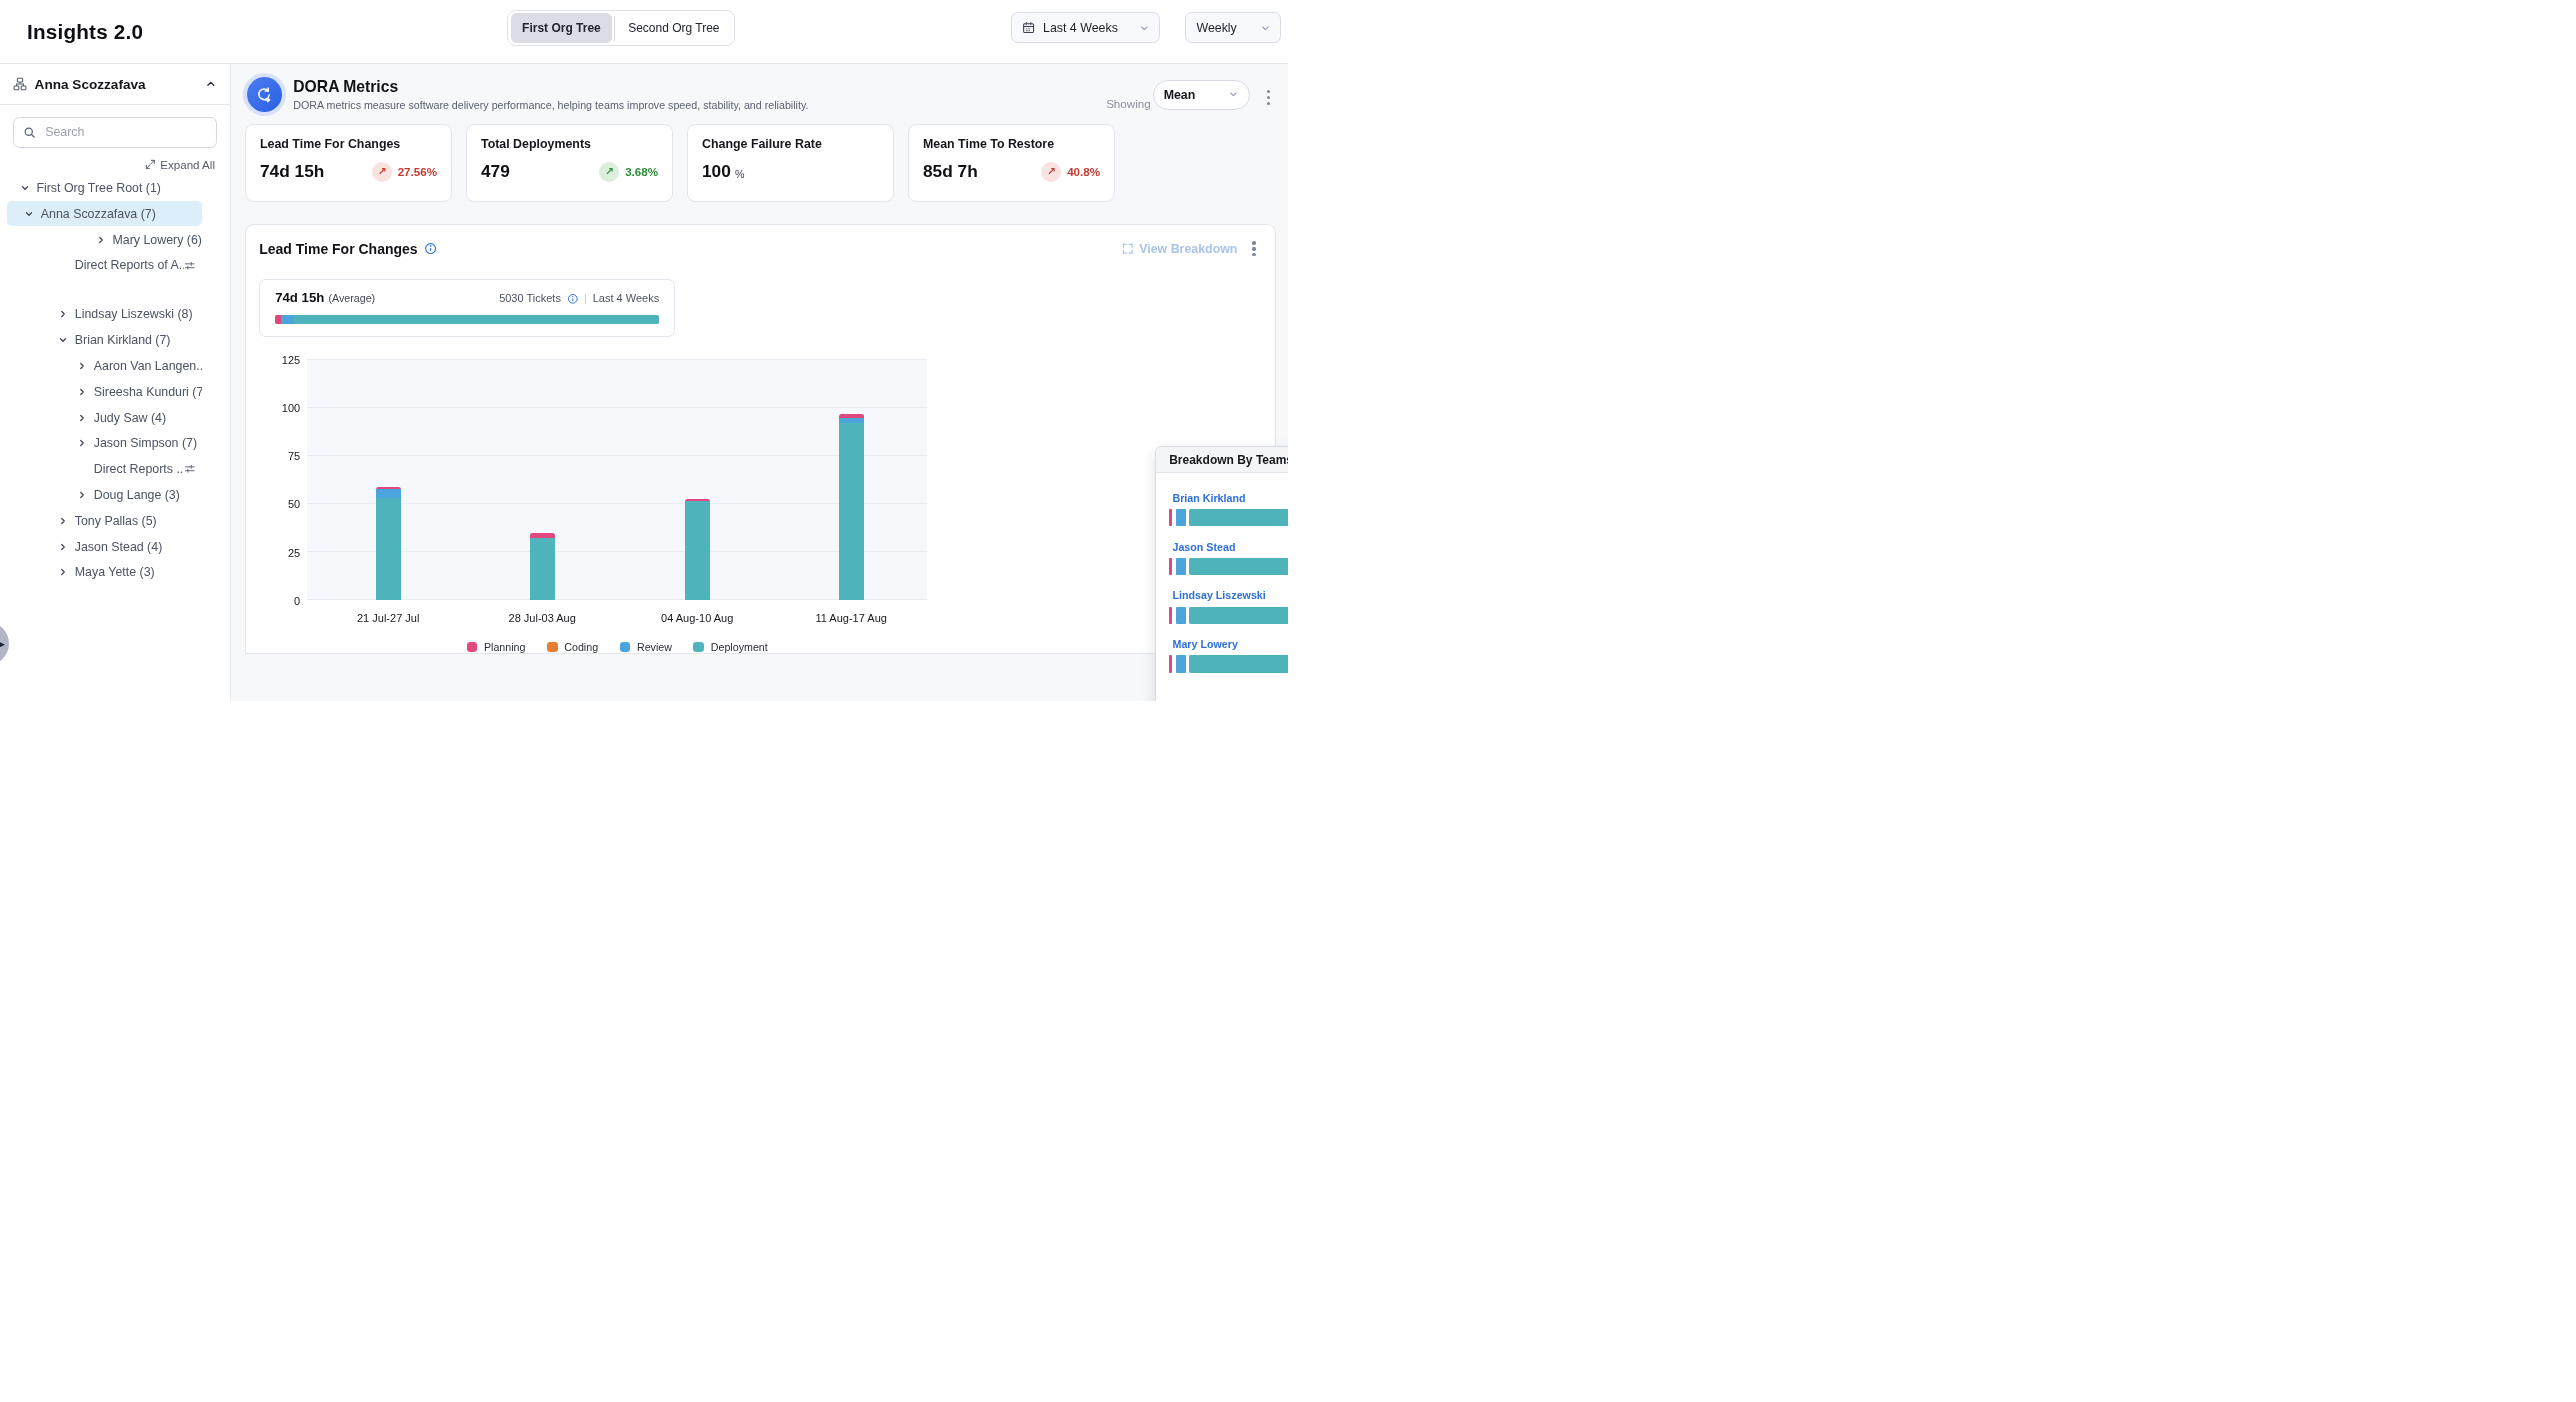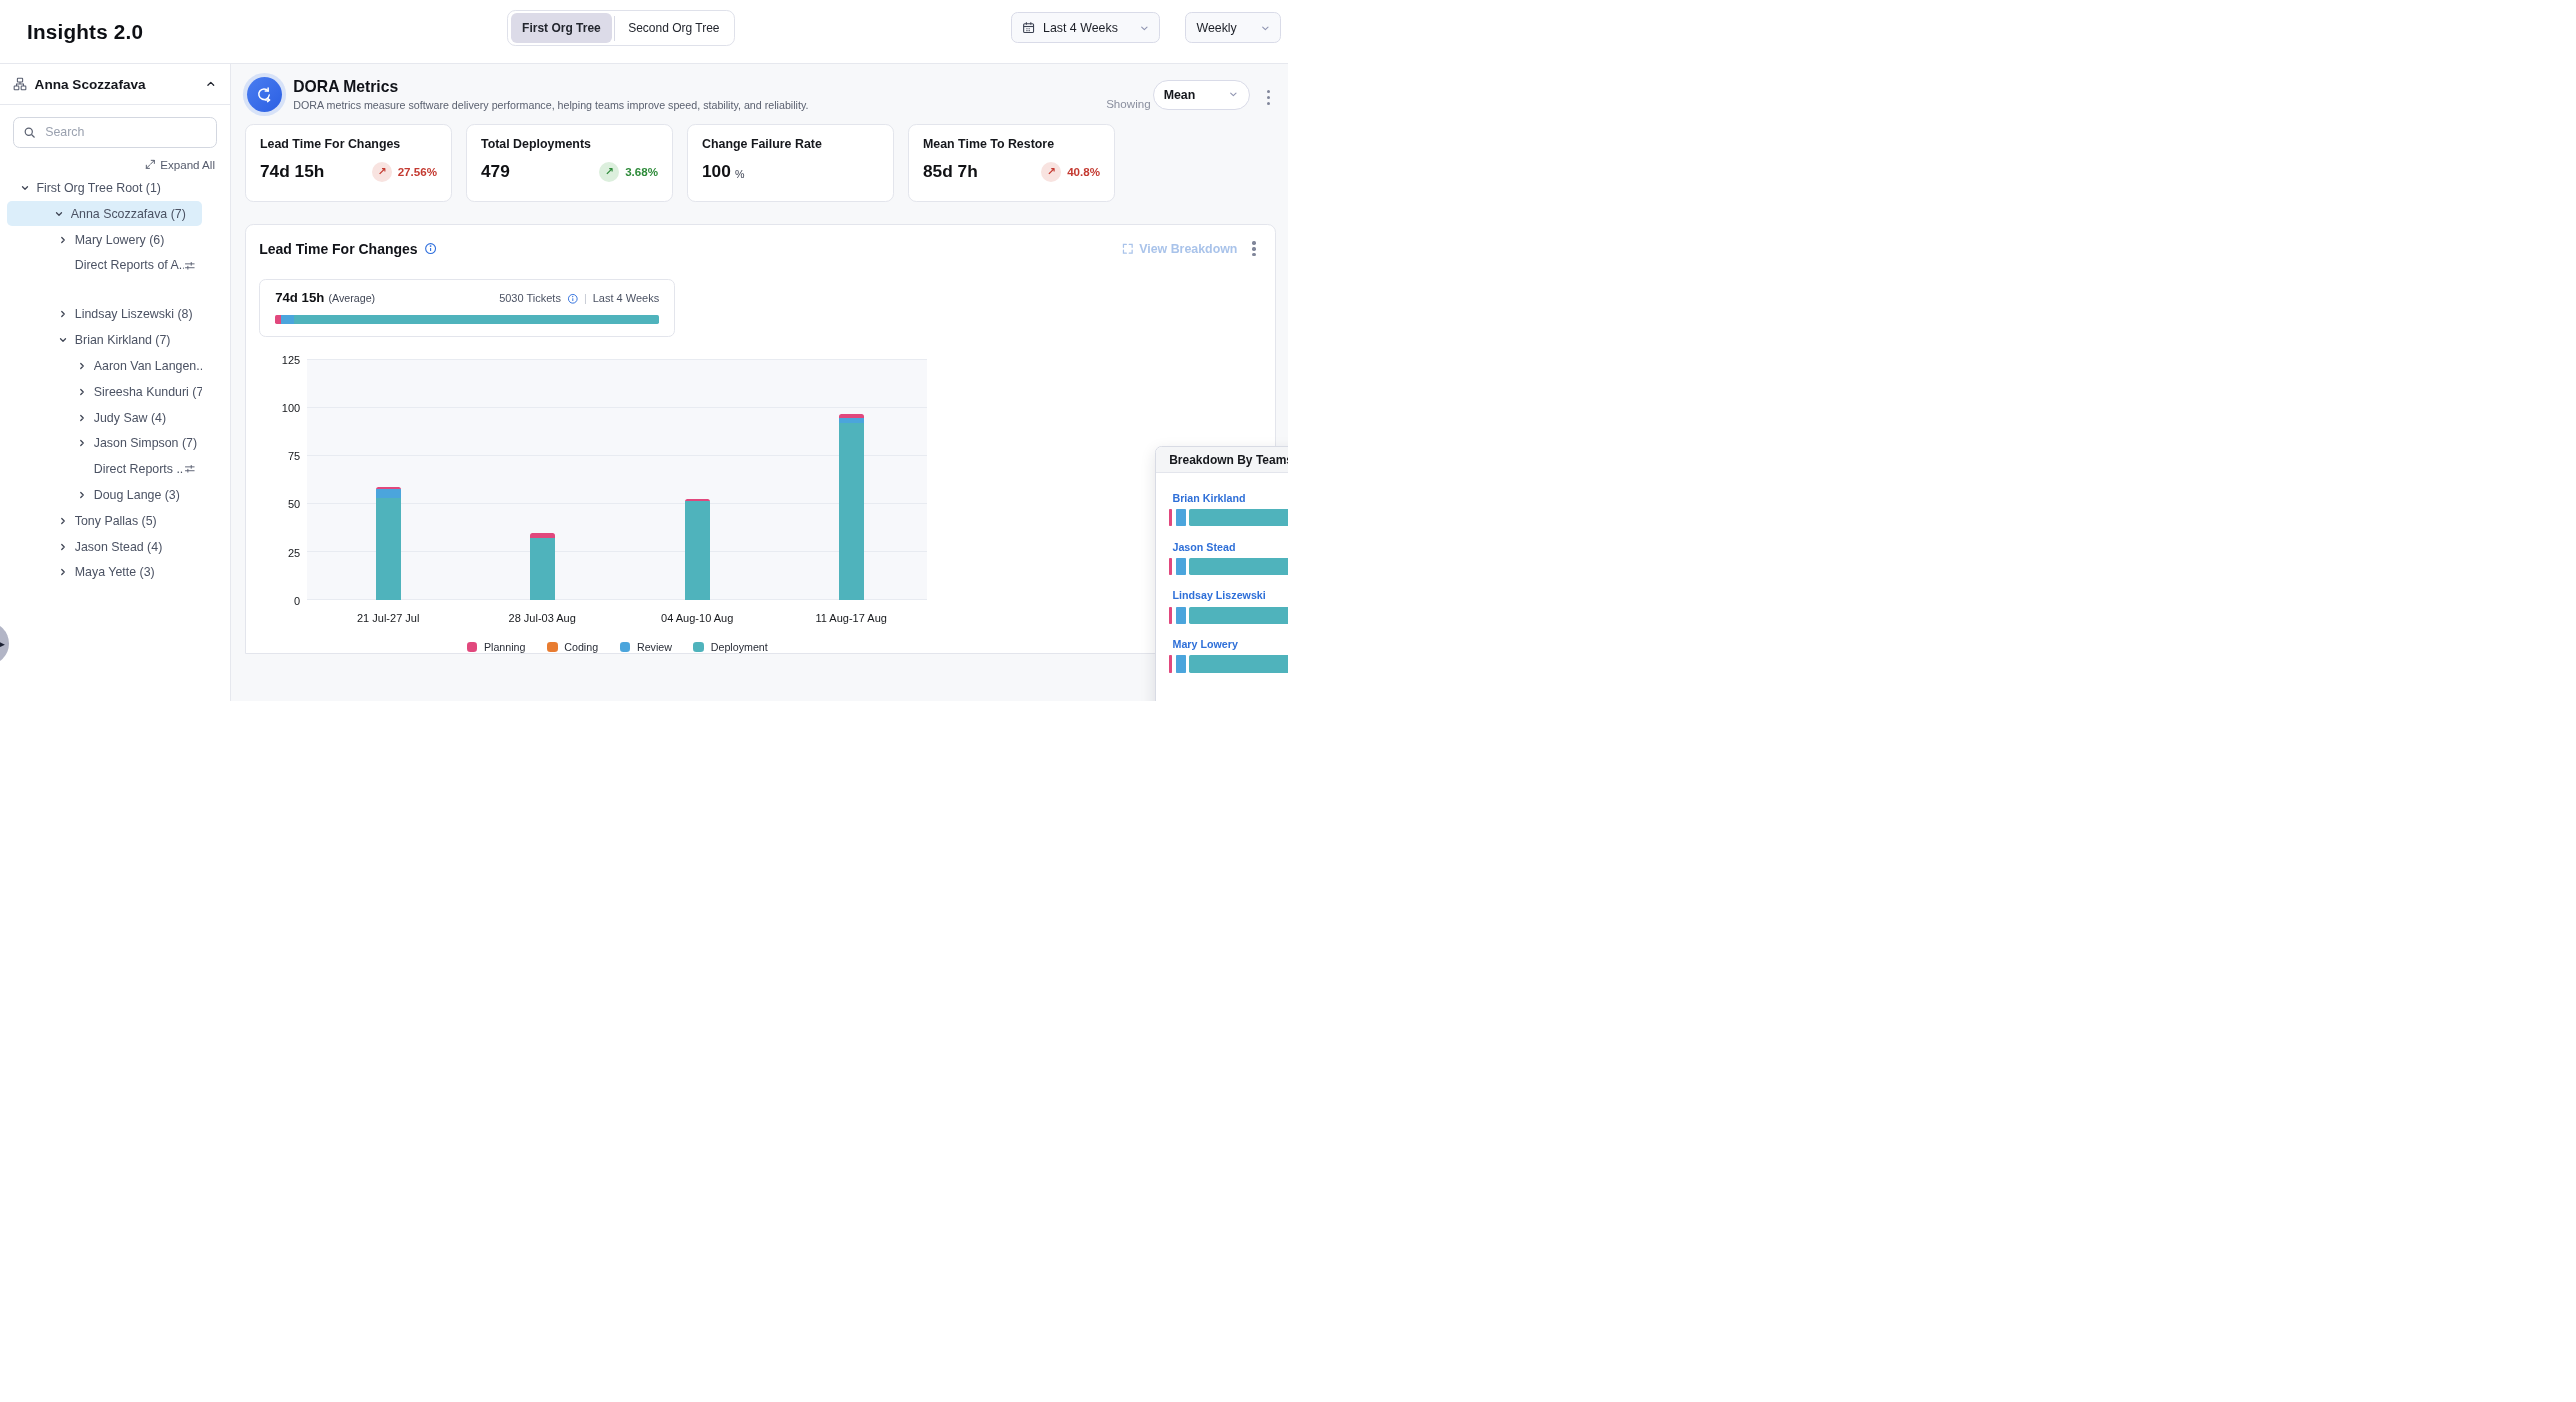--- a/index.html
+++ b/index.html
@@ -209,29 +209,29 @@
 
     <div class="tree">
         <div class="tree-row" style="padding-left: 11.6px;">
           <span class="tr-chev">
             <svg width="10" height="10" viewBox="0 0 24 24" fill="none" stroke="#3f4554" stroke-width="3" stroke-linecap="round" stroke-linejoin="round">
               <polyline points="6 9 12 15 18 9"></polyline>
             </svg>
           </span>
           <span class="tr-label">First Org Tree Root (1)</span>
         </div>
-        <div class="tree-row sel" style="padding-left: 46px;">
+        <div class="tree-row sel" style="padding-left: 16px;">
           <span class="tr-chev">
             <svg width="10" height="10" viewBox="0 0 24 24" fill="none" stroke="#3f4554" stroke-width="3" stroke-linecap="round" stroke-linejoin="round">
               <polyline points="6 9 12 15 18 9"></polyline>
             </svg>
           </span>
           <span class="tr-label">Anna Scozzafava (7)</span>
         </div>
-        <div class="tree-row" style="padding-left: 50px;">
+        <div class="tree-row" style="padding-left: 50px; justify-content: flex-end;">
           <span class="tr-chev">
             <svg width="10" height="10" viewBox="0 0 24 24" fill="none" stroke="#3f4554" stroke-width="3" stroke-linecap="round" stroke-linejoin="round">
               <polyline points="9 6 15 12 9 18"></polyline>
             </svg>
           </span>
           <span class="tr-label">Mary Lowery (6)</span>
         </div>
         <div class="tree-row" style="padding-left: 50px;">
           <span class="tr-chev">
             <span style="width:10px"></span>

